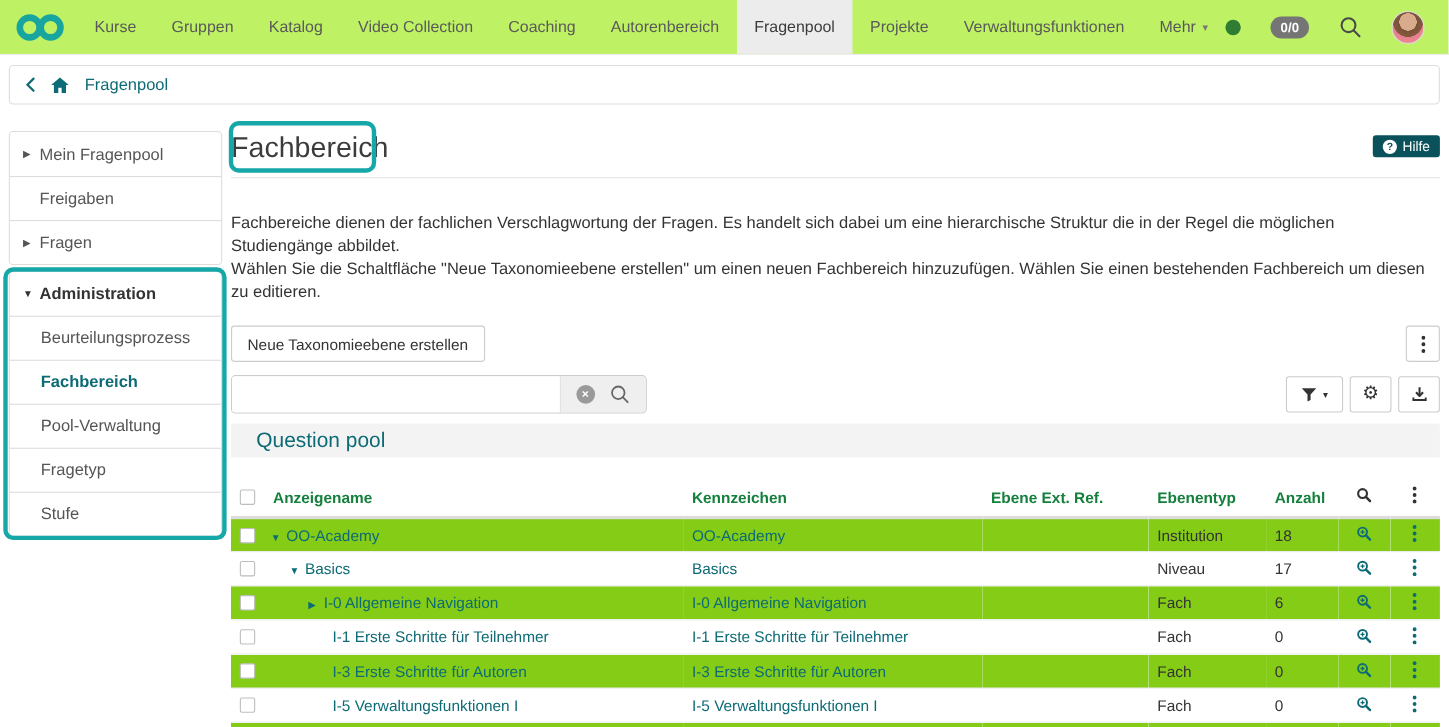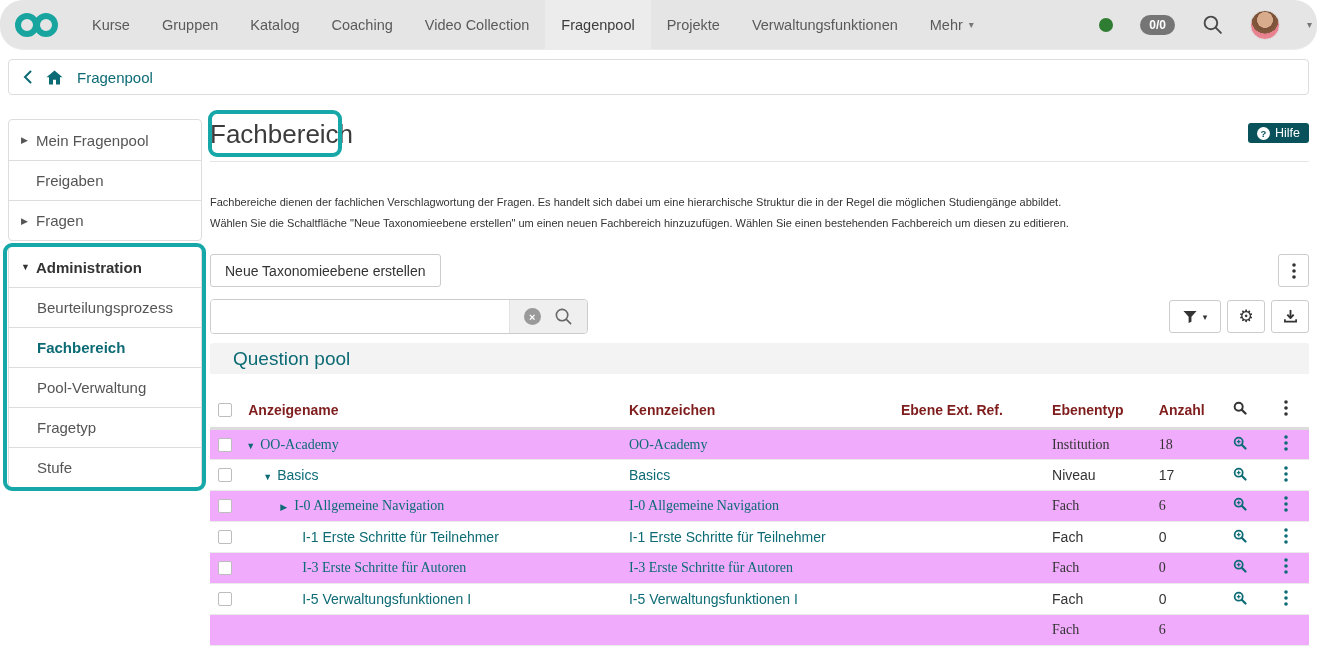--- a/index.html
+++ b/index.html
@@ -5,21 +5,21 @@
   * { box-sizing: border-box; }
   html,body { margin:0; padding:0; }
   body {
     width:1317px; height:661px; overflow:hidden;
     font-family:"Liberation Sans", sans-serif;
     background:#fff; color:#333;
   }
   .app { position:relative; width:1317px; height:661px; }
 
   
-  .topnav { height:50px; display:flex; align-items:stretch; border-bottom:1px solid #ececec; background:#e5e5e5;border-radius:23px; }
+  .topnav { height:50px; display:flex; align-items:stretch; border-bottom:1px solid #ececec; background:#bef264; }
   .logo { width:52px; margin-left:14px; display:flex; align-items:center; cursor:pointer; }
   .nav-items { display:flex; align-items:stretch; margin-left:10px; }
   .nav-item { display:flex; align-items:center; padding:0 16px; font-size:14.5px; color:#5a5a5a; text-decoration:none; cursor:pointer; white-space:nowrap; }
   .nav-item.active { background:#ececec; color:#3c3c3c; }
   .nav-item .caret { font-size:10px; color:#777; margin-left:6px; }
   .nav-right { margin-left:auto; display:flex; align-items:center; gap:27px; padding-right:5px; }
   .presence-dot { width:14px; height:14px; border-radius:50%; background:#2e7d32; display:inline-block; }
   .count-badge { background:#757575; color:#fff; font-size:12px; font-weight:bold; border-radius:10px; padding:3px 9px; }
   .top-search { display:flex; align-items:center; cursor:pointer; }
   .avatar { width:30px; height:30px; border-radius:50%;
@@ -48,21 +48,21 @@
 
   .main { flex:1; margin-left:8px; min-width:0; }
   .title-row { display:flex; justify-content:space-between; align-items:flex-start; }
   .page-title { margin:0; font-size:26px; line-height:30px; font-weight:400; color:#3c3c3c; }
   .help-badge { margin-top:4px; display:inline-flex; align-items:center; gap:5px; background:#0a525b; color:#fff;
     font-size:12.5px; padding:3px 9px; border-radius:3px; cursor:pointer; }
   .help-badge .q { width:13px; height:13px; border-radius:50%; background:#fff; color:#0a525b;
     font-size:9.5px; font-weight:bold; display:inline-flex; align-items:center; justify-content:center; }
   .title-hr { border:none; border-top:1px solid #e5e5e5; margin:12px 0 0 0; }
 
-  .desc { margin:30px 0 0 0; font-size:11px; line-height:21px; color:#333; }
+  .desc { margin:30px 0 0 0; font-size:15px; line-height:21px; color:#333; }
 
   .actions { margin-top:20px; display:flex; justify-content:space-between; gap:0; }
   .btn { background:#fff; border:1px solid #ccc; border-radius:3px; height:33px; padding:0 14px;
     font-size:14px; color:#333; font-family:inherit; cursor:pointer; display:inline-flex; align-items:center; gap:5px; }
   .btn.icon-only { padding:0; width:31px; justify-content:center; }
 
   .filter-row { margin-top:12px; display:flex; justify-content:space-between; align-items:center; }
   .searchbox { width:378px; height:35px; border:1px solid #ccc; border-radius:4px; display:flex; overflow:hidden; background:#fff; }
   .searchbox input { flex:1; border:none; outline:none; padding:0 10px; font-size:14px; font-family:inherit; }
   .sb-icons { width:78px; background:#efefef; border-left:1px solid #e2e2e2; display:flex; align-items:center; justify-content:space-evenly; }
@@ -71,25 +71,25 @@
   .sb-mag { display:flex; align-items:center; cursor:pointer; }
   .table-tools { display:flex; gap:6px; }
   .tool-btn { min-width:38px; }
   .tool-btn .small-caret { font-size:9px; color:#333; }
   .gear-glyph { font-family:"DejaVu Sans", sans-serif; font-size:17px; color:#333; line-height:1; }
 
   .root-bar { margin-top:9px; height:31px; background:#f3f3f3; border-radius:3px 3px 0 0; display:flex; align-items:center; padding-left:23px; }
   .root-bar a { color:#0d6b75; font-size:19px; text-decoration:none; cursor:pointer; }
 
   table.tax { margin-top:18px; width:100%; border-collapse:collapse; table-layout:fixed; }
-  .tax th { text-align:left; font-size:14px; font-weight:bold; color:#7f1d1d; padding:8px; border-bottom:3px solid #dcdcdc; white-space:nowrap; overflow:hidden; }
+  .tax th { text-align:left; font-size:14px; font-weight:bold; color:#15803d; padding:8px; border-bottom:3px solid #dcdcdc; white-space:nowrap; overflow:hidden; }
   .tax th.right { text-align:left; }
   .tax th.center, .tax td.center { text-align:center; }
   .tax td { height:31px; padding:0 8px; font-size:14px; color:#333; border-bottom:1px solid #eaeaea; white-space:nowrap; overflow:hidden; vertical-align:middle; }
-  .tax tr.stripe td { background:#f0abfc;font-family:Liberation Serif, serif; }
+  .tax tr.stripe td { background:#84cc16; }
   .tree-link { color:#0d6b75; text-decoration:none; cursor:pointer; }
   .tree-arrow { display:inline-block; width:14px; font-size:9px; color:#0d6b75; cursor:pointer; }
   .cb { width:14px; height:14px; border:1px solid #bdbdbd; border-radius:2px; background:#fff; cursor:pointer; }
   .icon-teal { color:#0d6b75; cursor:pointer; display:inline-flex; align-items:center; }
   .icon-dark { color:#333; cursor:pointer; display:inline-flex; align-items:center; }
 
   
   .ann { position:absolute; border:4px solid #16a8a8; border-radius:9px; pointer-events:none; z-index:5; background:transparent; }
   #ann-title { left:208px; top:110px; width:134px; height:47px; }
   #ann-admin { left:3px;  top:243px; width:203px; height:248px; }
@@ -103,22 +103,23 @@
     <div class="logo">
       <svg width="46" height="26" viewBox="0 0 46 26">
         <circle cx="13" cy="13" r="9" fill="none" stroke="#18a5a0" stroke-width="6"></circle>
         <circle cx="32" cy="13" r="9" fill="none" stroke="#18a5a0" stroke-width="6"></circle>
       </svg>
     </div>
     <nav class="nav-items" id="nav-items">
         <a class="nav-item">Kurse</a>
         <a class="nav-item">Gruppen</a>
         <a class="nav-item">Katalog</a>
+        <a class="nav-item">Video Collection</a>
         <a class="nav-item">Coaching</a>
-        <a class="nav-item">Video Collection</a>
+        <a class="nav-item">Autorenbereich</a>
         <a class="nav-item active">Fragenpool</a>
         <a class="nav-item">Projekte</a>
         <a class="nav-item">Verwaltungsfunktionen</a>
         <a class="nav-item">Mehr<span class="caret">▾</span></a>
       </nav>
     <div class="nav-right">
       <span class="presence-dot"></span>
       <span class="count-badge">0/0</span>
       <span class="top-search">
         <svg width="21" height="21" viewBox="0 0 20 20">

